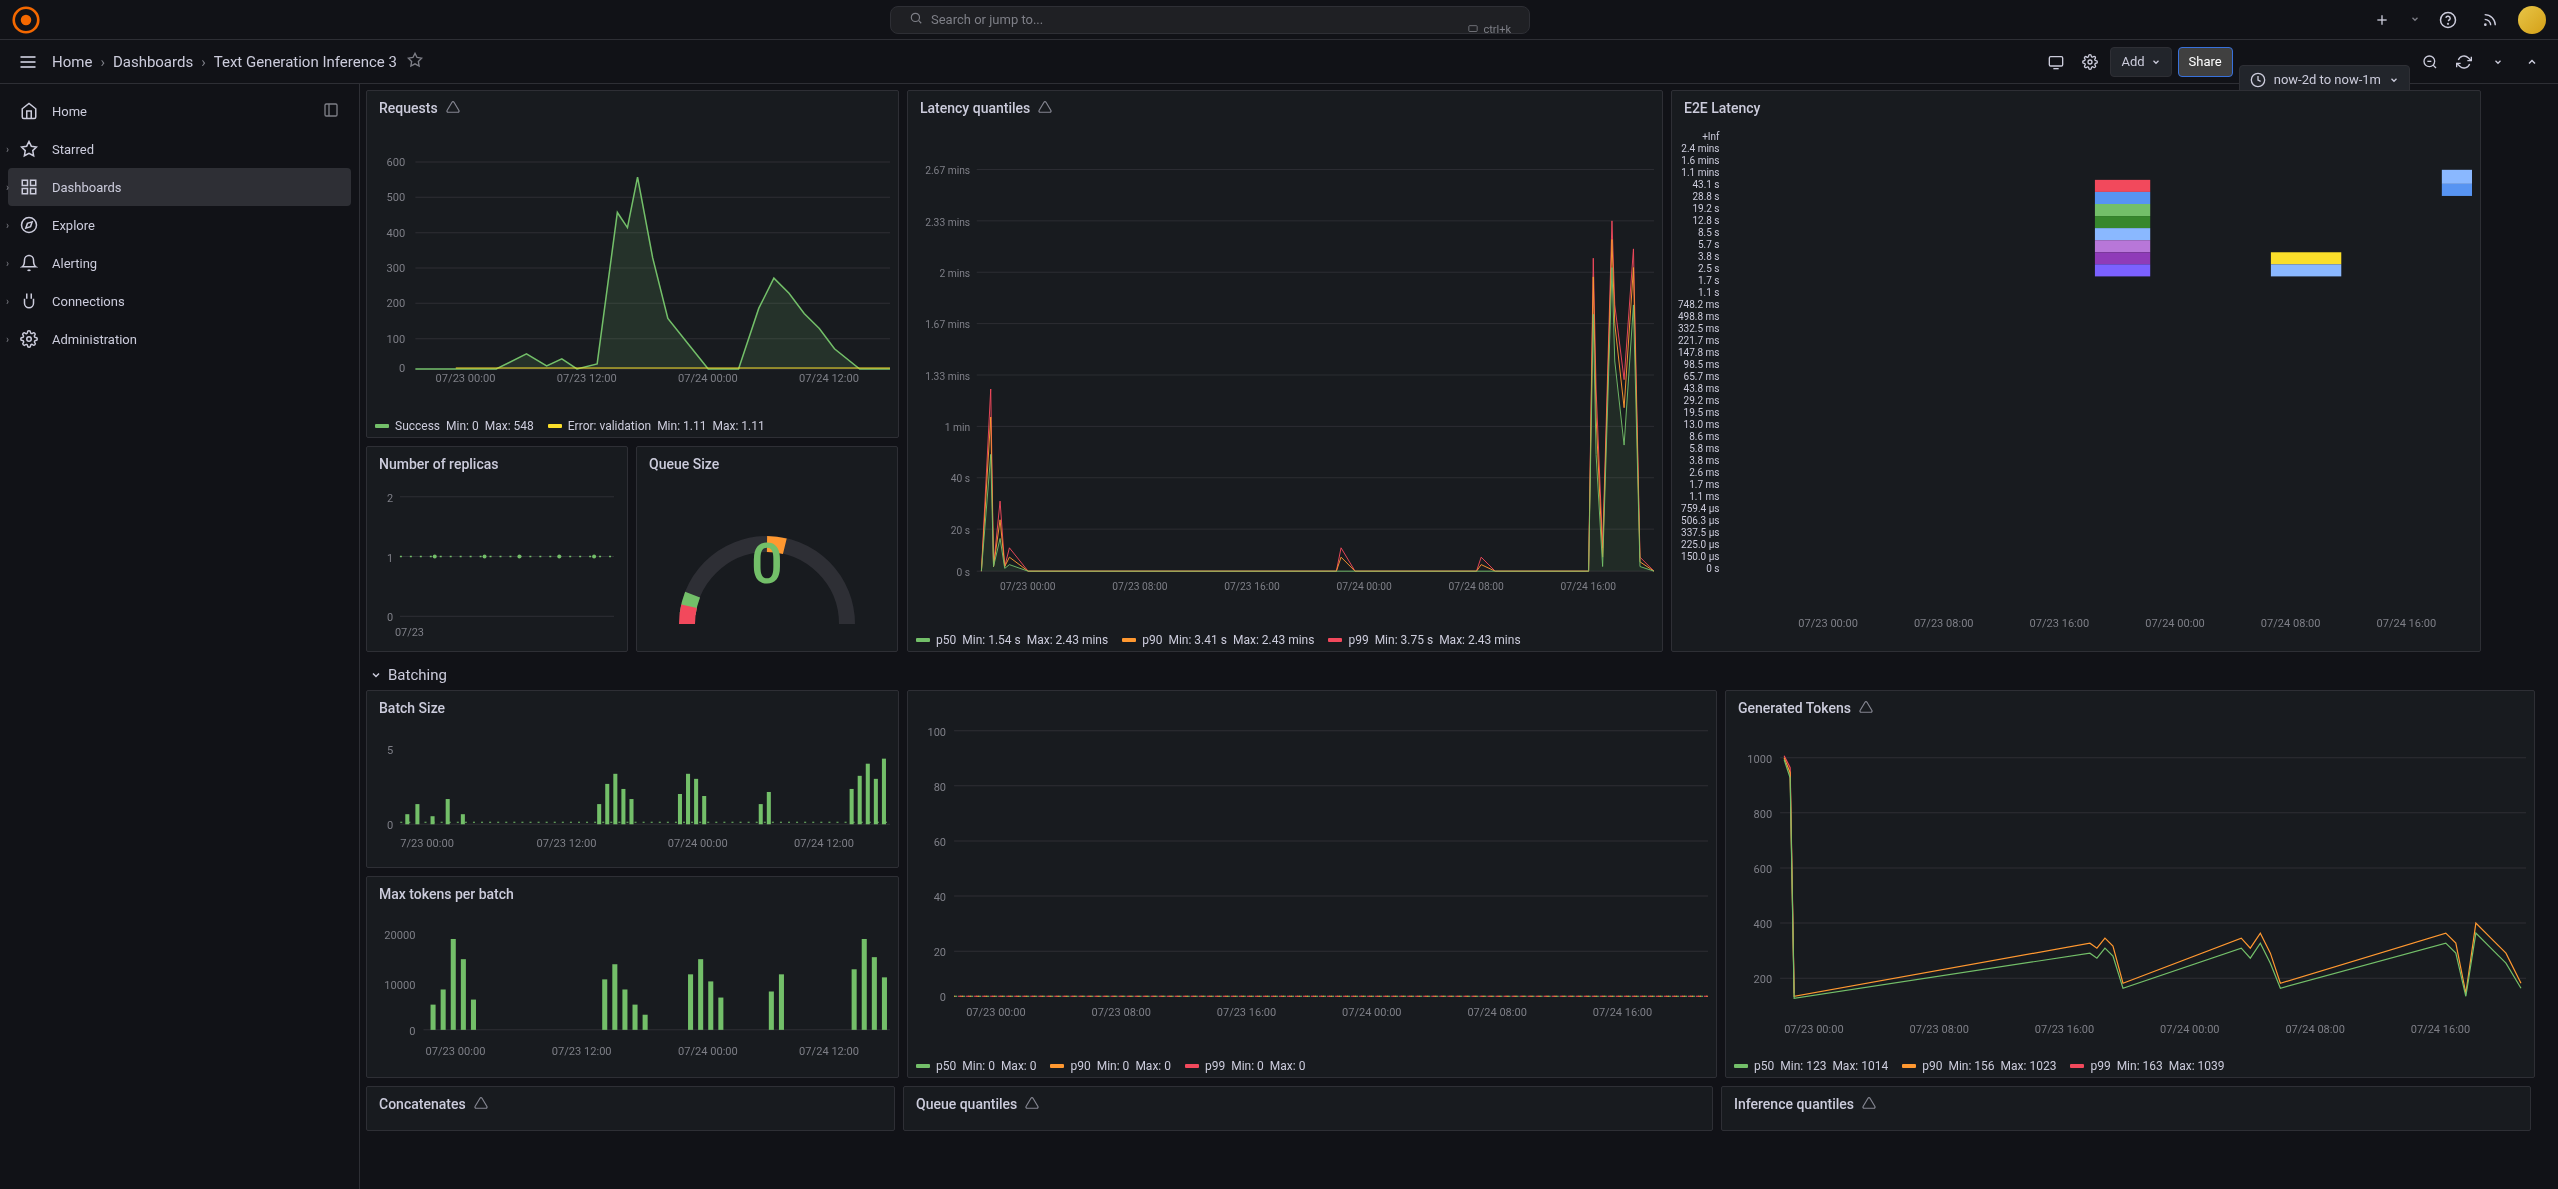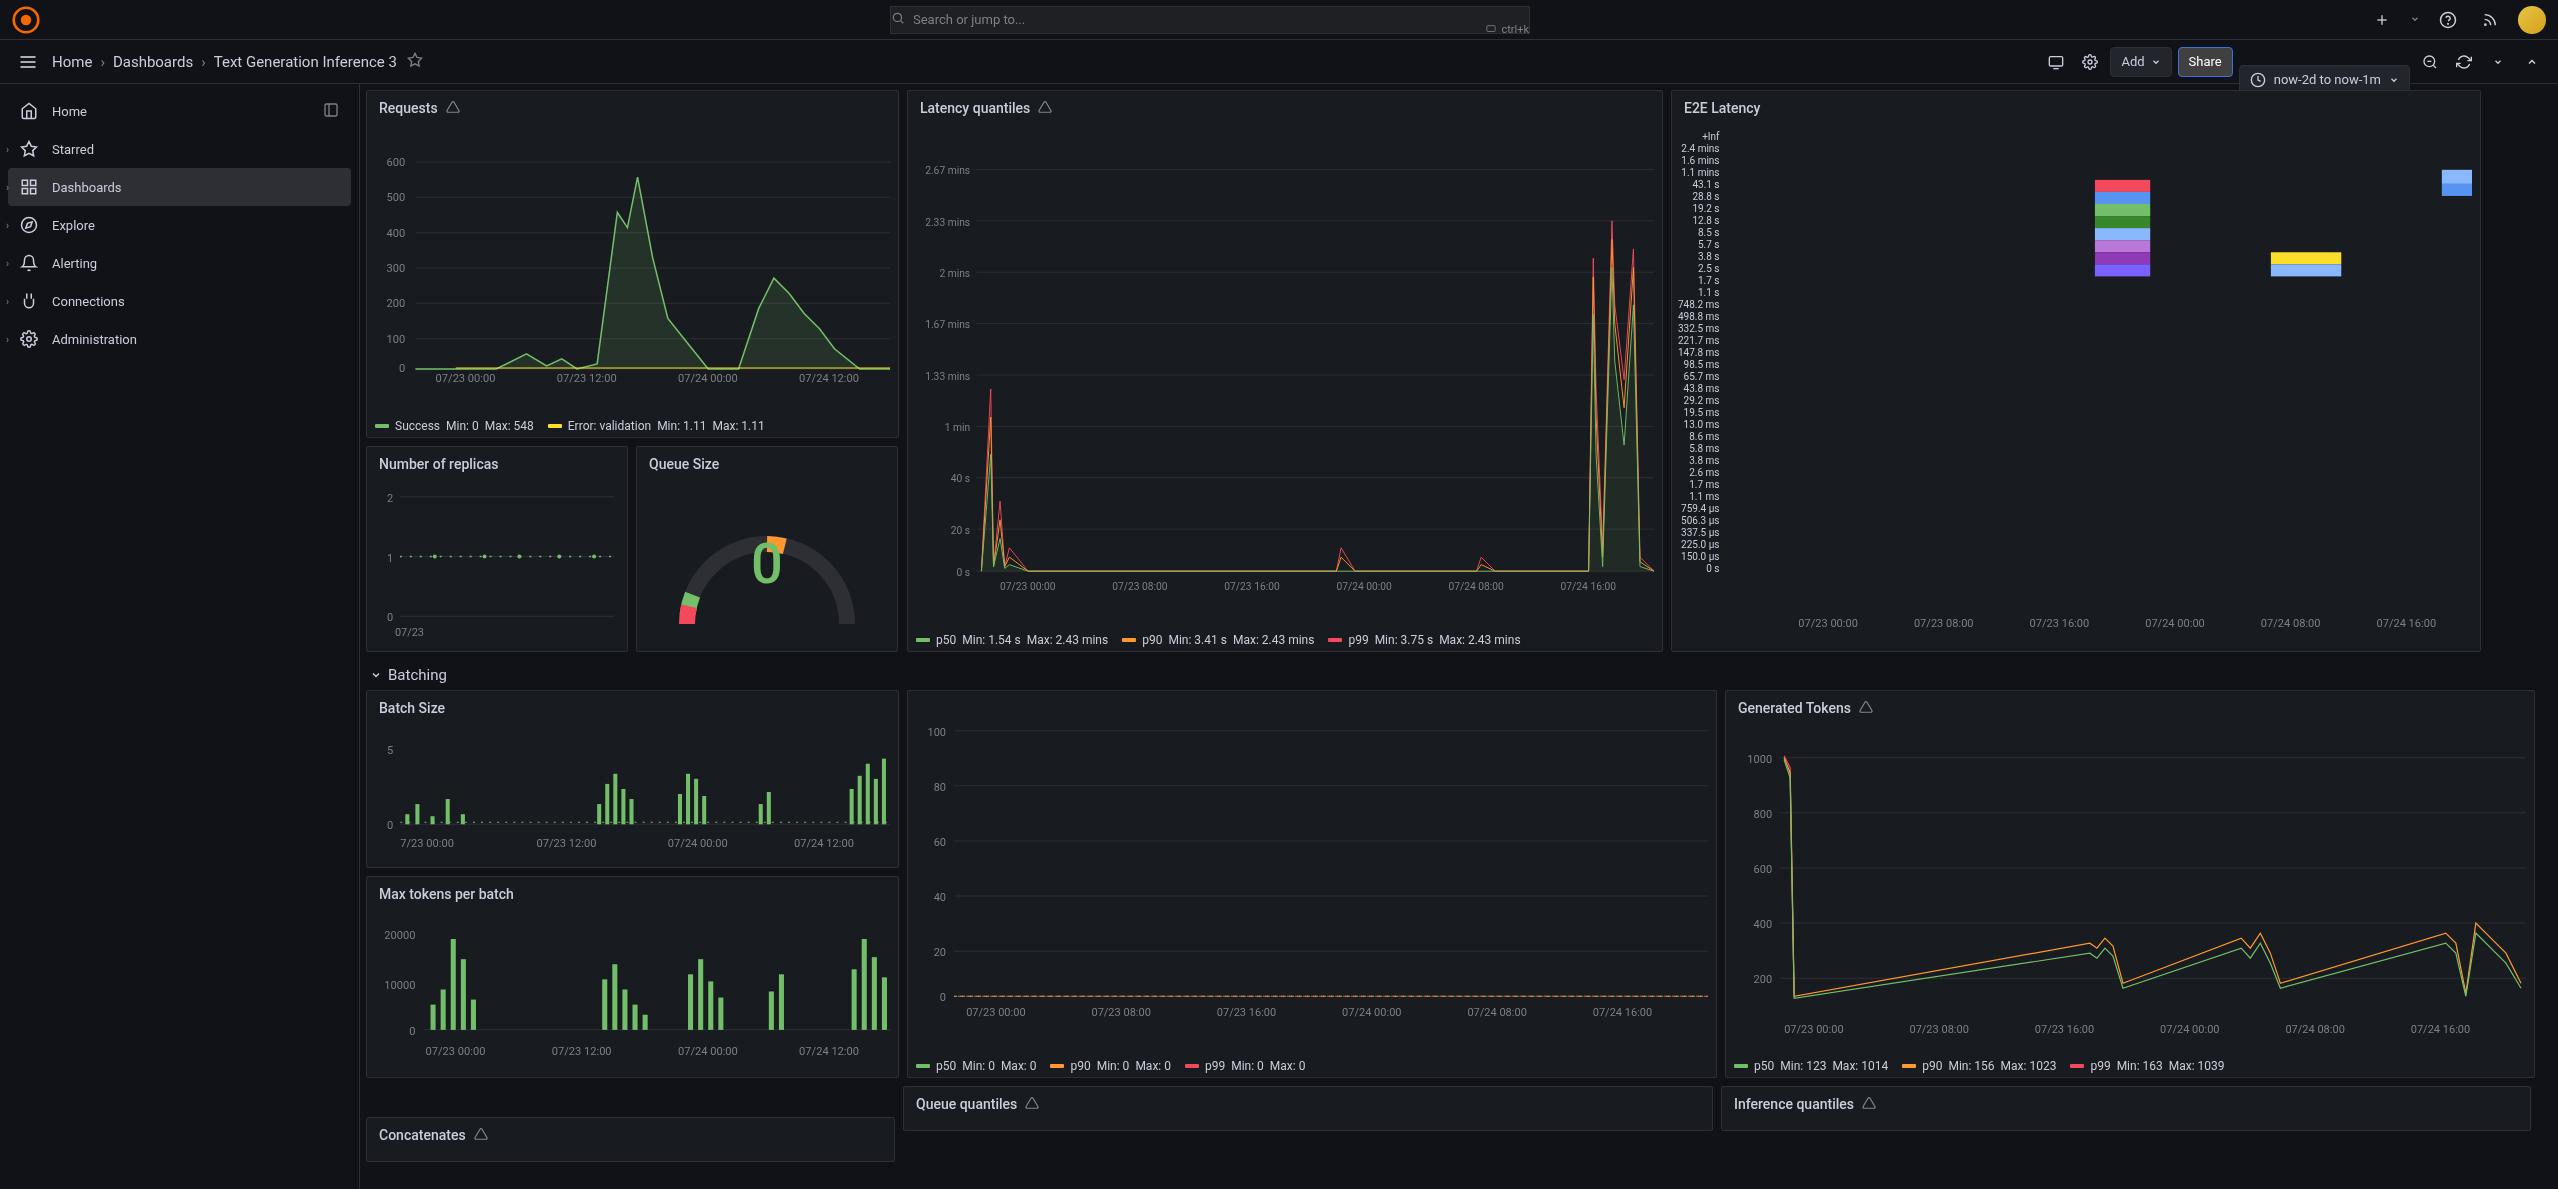--- a/index.html
+++ b/index.html
@@ -29,24 +29,24 @@
 .search-wrap {
   flex: 1;
   display: flex;
   justify-content: center;
 }
 .search {
   width: 640px;
   height: 28px;
   background: #1f2024;
   border: 1px solid #2e2f35;
-  border-radius: 0;
-  display: flex;
-  align-items: center;
-  padding: 0 0;
+  border-radius: 8px;
+  display: flex;
+  align-items: center;
+  padding: 0 18px;
   color: #7e7f87;
 }
 .search-icon { margin-right: 8px; }
 .search-shortcut {
   margin-left: auto;
   font-size: 11px;
   color: #7e7f87;
   display: flex;
   align-items: center;
   gap: 4px;
@@ -883,21 +883,21 @@
               <span class="legend-swatch" style="background:#f2495c"></span>
               <span>p99</span>
               <span>Min: 163</span>
               <span>Max: 1039</span>
             </div>
         </div>
       </div>
     </div>
 
     <div class="row">
-      <div class="panel" style="width:529px;height:45px;margin-top:31px;">
+      <div class="panel" style="width:529px;height:45px;">
         <div class="panel-header">
           <span>Concatenates</span>
           <span class="alert-icon"><svg width="14" height="14" viewBox="0 0 24 24" fill="none" stroke="currentColor" stroke-width="2">
                 <path d="M10.29 3.86L1.82 18a2 2 0 001.71 3h16.94a2 2 0 001.71-3L13.71 3.86a2 2 0 00-3.42 0z"></path>
               </svg></span>
         </div>
       </div>
       <div class="panel" style="width:810px;height:45px;">
         <div class="panel-header">
           <span>Queue quantiles</span>

